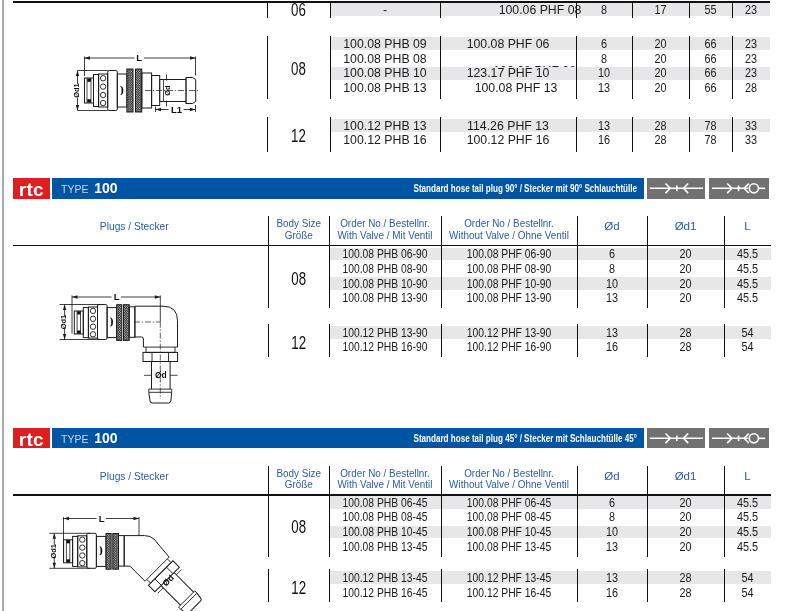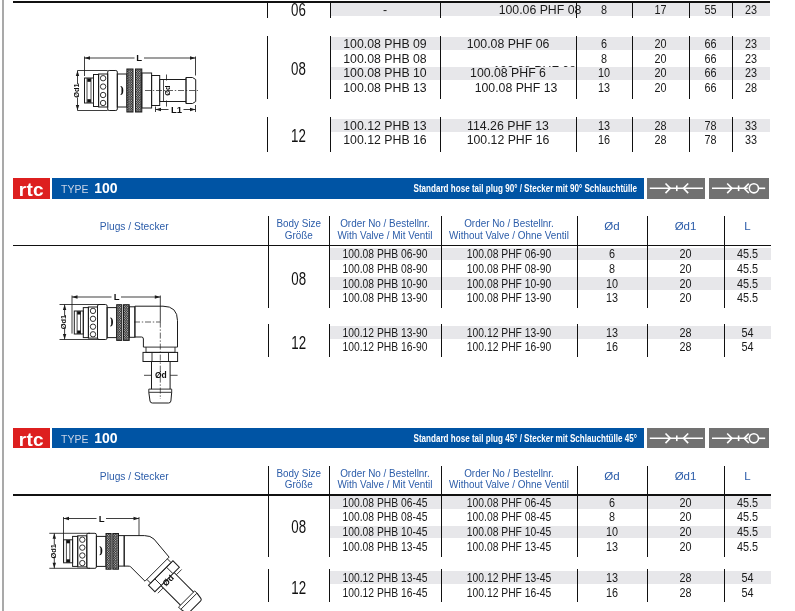--- a/index.html
+++ b/index.html
@@ -38,21 +38,21 @@
 <div class="ct" style="left:689.0px;top:37.0px;width:43.0px;line-height:14.7px;font-size:12.3px;transform:scaleX(0.88);">66</div>
 <div class="ct" style="left:732.0px;top:37.0px;width:38.0px;line-height:14.7px;font-size:12.3px;transform:scaleX(0.88);">23</div>
 <div class="ct" style="left:330.0px;top:51.7px;width:110.0px;line-height:14.7px;font-size:12.3px;">100.08 PHB 08</div>
 <div class="ct" style="left:440.0px;top:64px;width:136.0px;line-height:14.7px;font-size:12.3px;text-align:right;">100.08 PHF 08</div>
 <div class="ct" style="left:576.0px;top:51.7px;width:56.0px;line-height:14.7px;font-size:12.3px;transform:scaleX(0.88);">8</div>
 <div class="ct" style="left:632.0px;top:51.7px;width:57.0px;line-height:14.7px;font-size:12.3px;transform:scaleX(0.88);">20</div>
 <div class="ct" style="left:689.0px;top:51.7px;width:43.0px;line-height:14.7px;font-size:12.3px;transform:scaleX(0.88);">66</div>
 <div class="ct" style="left:732.0px;top:51.7px;width:38.0px;line-height:14.7px;font-size:12.3px;transform:scaleX(0.88);">23</div>
 <div class="sh" style="left:330.0px;top:66.8px;width:440.0px;height:12.9px"></div>
 <div class="ct" style="left:330.0px;top:66.4px;width:110.0px;line-height:14.7px;font-size:12.3px;">100.08 PHB 10</div>
-<div class="ct" style="left:440.0px;top:66.4px;width:136.0px;line-height:14.7px;font-size:12.3px;">100.08 PHF 6</div>
+<div class="ct" style="left:440.0px;top:66.4px;width:136.0px;line-height:14.7px;font-size:12.3px;">123.17 PHF 10</div>
 <div class="ct" style="left:576.0px;top:66.4px;width:56.0px;line-height:14.7px;font-size:12.3px;transform:scaleX(0.88);">10</div>
 <div class="ct" style="left:632.0px;top:66.4px;width:57.0px;line-height:14.7px;font-size:12.3px;transform:scaleX(0.88);">20</div>
 <div class="ct" style="left:689.0px;top:66.4px;width:43.0px;line-height:14.7px;font-size:12.3px;transform:scaleX(0.88);">66</div>
 <div class="ct" style="left:732.0px;top:66.4px;width:38.0px;line-height:14.7px;font-size:12.3px;transform:scaleX(0.88);">23</div>
 <div class="ct" style="left:330.0px;top:81.1px;width:110.0px;line-height:14.7px;font-size:12.3px;">100.08 PHB 13</div>
 <div class="ct" style="left:448px;top:81.1px;width:136.0px;line-height:14.7px;font-size:12.3px;">100.08 PHF 13</div>
 <div class="ct" style="left:576.0px;top:81.1px;width:56.0px;line-height:14.7px;font-size:12.3px;transform:scaleX(0.88);">13</div>
 <div class="ct" style="left:632.0px;top:81.1px;width:57.0px;line-height:14.7px;font-size:12.3px;transform:scaleX(0.88);">20</div>
 <div class="ct" style="left:689.0px;top:81.1px;width:43.0px;line-height:14.7px;font-size:12.3px;transform:scaleX(0.88);">66</div>
 <div class="ct" style="left:732.0px;top:81.1px;width:38.0px;line-height:14.7px;font-size:12.3px;transform:scaleX(0.88);">28</div>

